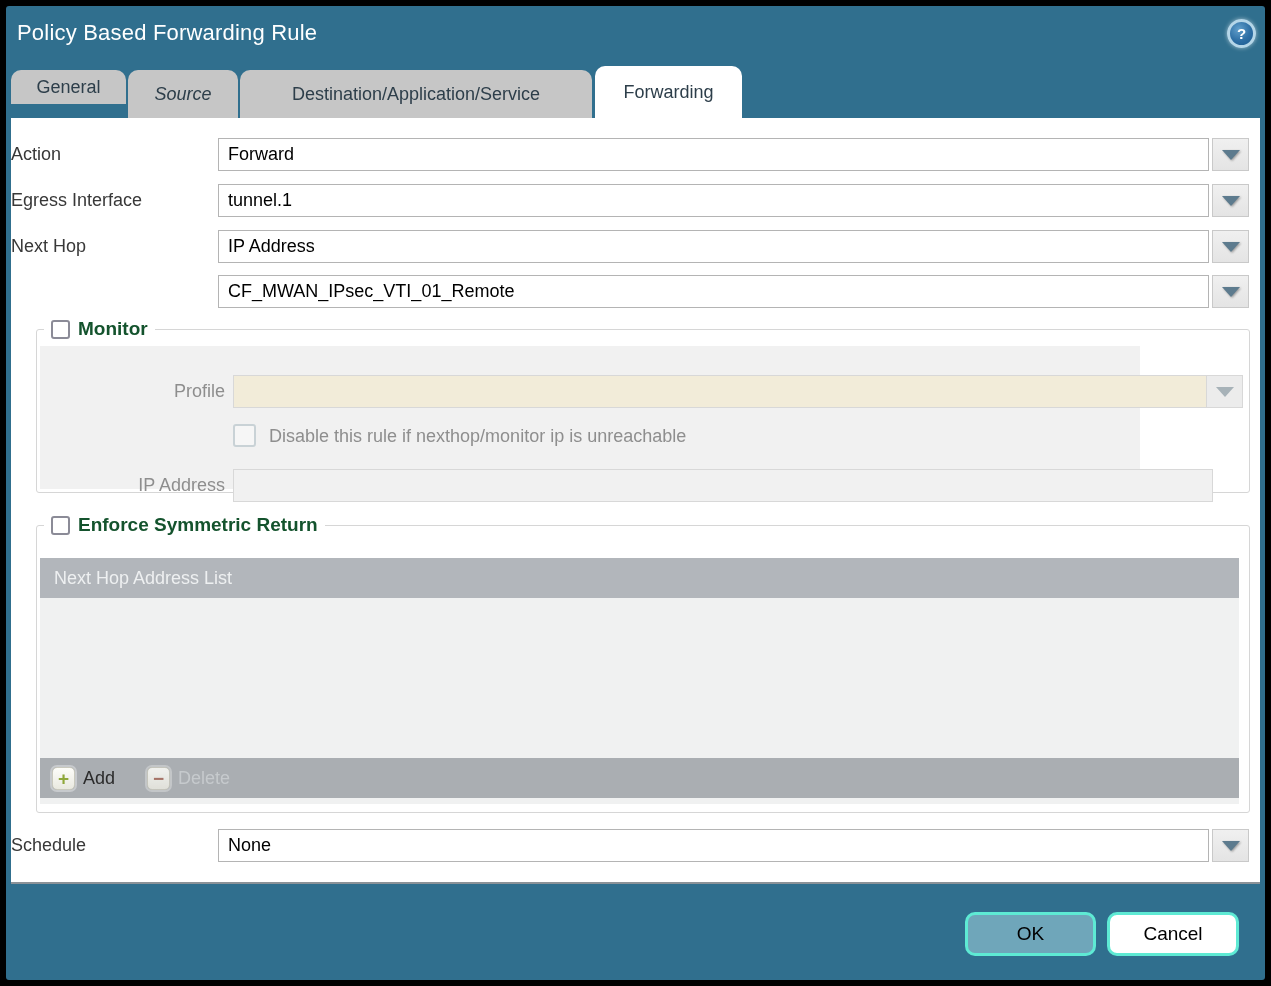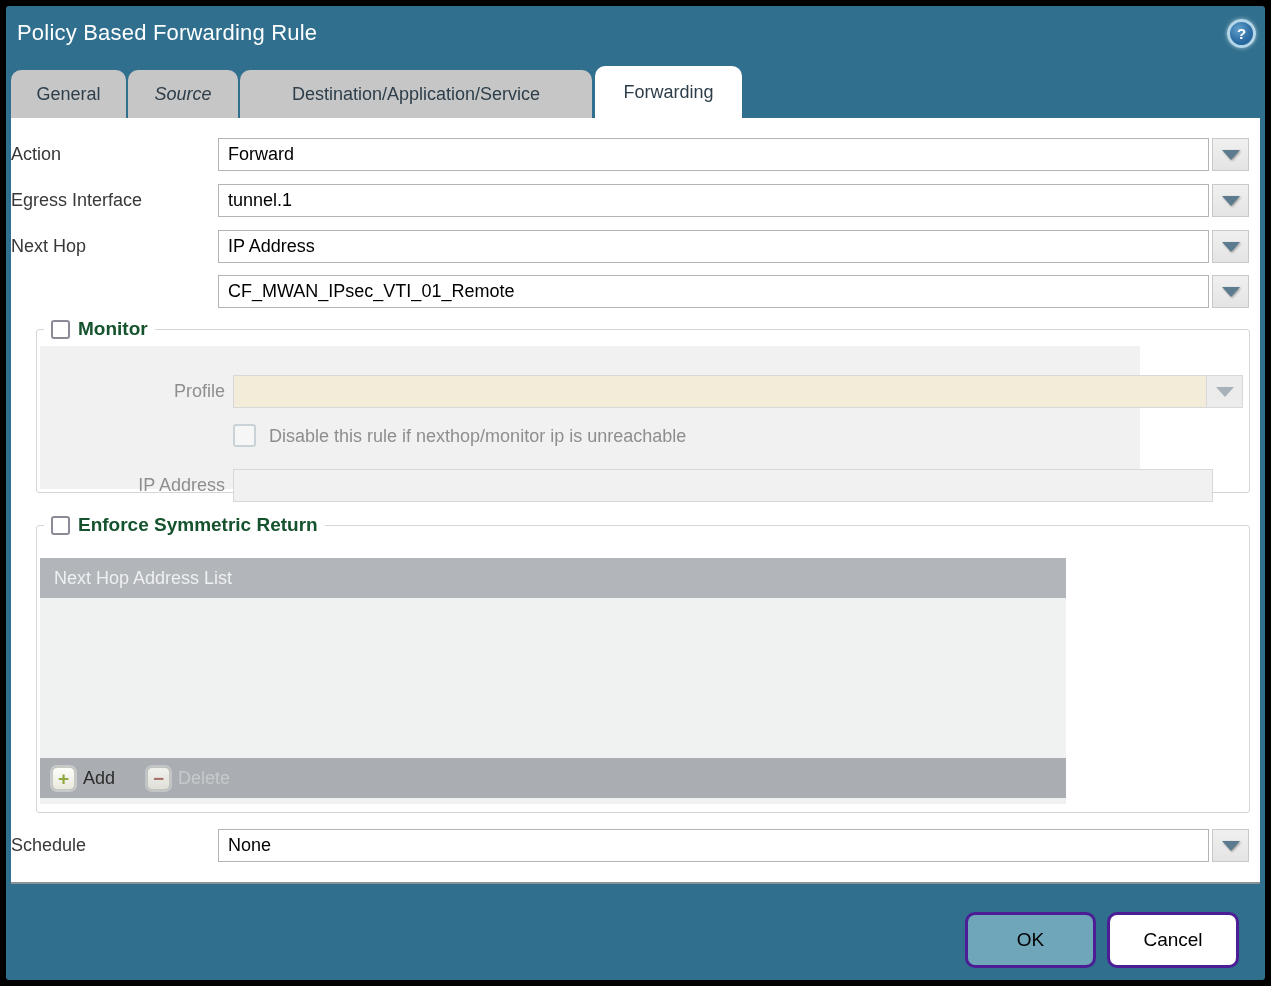--- a/index.html
+++ b/index.html
@@ -28,21 +28,21 @@
     color:#fff; font-size:15px; font-weight:bold;
     display:flex; align-items:center; justify-content:center;
   }
   
   .tab {
     position:absolute; background:#c6c6c6; border-radius:10px 10px 0 0;
     color:#2d3e4a; font-size:18px;
     display:flex; align-items:center; justify-content:center;
     cursor:default;
   }
-  .tab-0 { left:5px;   top:64px; width:115px; height:48px; }
+  .tab-0 { left:5px;   top:64px; width:115px; height:34px; }
   .tab-1 { left:122px; top:64px; width:110px; height:48px;font-style:italic; }
   .tab-2 { left:234px; top:64px; width:352px; height:48px; }
   .tab-3 { left:589px; top:60px; width:147px; height:52px; background:#ffffff; }
   
   .panel {
     position:absolute; left:5px; top:112px; width:1249px; height:766px;
     background:#ffffff; border-bottom:2px solid #8b9298;
   }
   .flabel {
     position:absolute; left:0; width:200px; text-align:left;
@@ -105,21 +105,21 @@
   .m-dbtn { left:1166px; }
   .cb-disabled {
     position:absolute; left:193px; width:23px; height:23px;
     background:#f6f6f6; border:2px solid #c9d2d6; border-radius:3px;
   }
   .cb-disabled-label {
     position:absolute; left:229px; font-size:18px; color:#8e8e8e; line-height:24px;
     white-space:nowrap;
   }
   
-  .nh-table { position:absolute; left:3px; top:32px; width:1026px; }
+  .nh-table { position:absolute; left:3px; top:32px; width:1199px; }
   .nh-head {
     height:40px; background:#b2b6bb; color:#eef0f1; font-size:18px;
     line-height:40px; padding-left:14px;
   }
   .nh-body { height:160px; background:#f0f1f1; }
   .nh-foot {
     height:40px; background:#aaaeb2;
     display:flex; align-items:center; padding-left:12px; gap:32px;
   }
   .nh-strip { height:6px; background:#f0f1f1; }
@@ -131,22 +131,22 @@
     box-shadow:0 0 0 2px rgba(255,255,255,0.35);
     display:flex; align-items:center; justify-content:center;
     font-weight:bold; font-size:19px; line-height:1;
   }
   .tool-add .tool-icon { color:#8fa83a; }
   .tool-add .tool-label { color:#2b2b2b; }
   .tool-delete .tool-icon { color:#a5695b; opacity:0.85; }
   .tool-delete .tool-label { color:#c6cacd; }
   
   .btn {
-    position:absolute; top:906px; height:56px;
-    border:3px solid #4c1d95; border-radius:10px;
+    position:absolute; top:906px; height:44px;
+    border:3px solid #5eead4; border-radius:10px;
     font-size:19px; color:#000;
     display:flex; align-items:center; justify-content:center;
   }
   .btn-ok     { left:959px;  width:131px; background:#6fa6ba; }
   .btn-cancel { left:1101px; width:132px; background:#ffffff; }
 </style>
 </head>
 <body>
 
 <div class="dialog">

